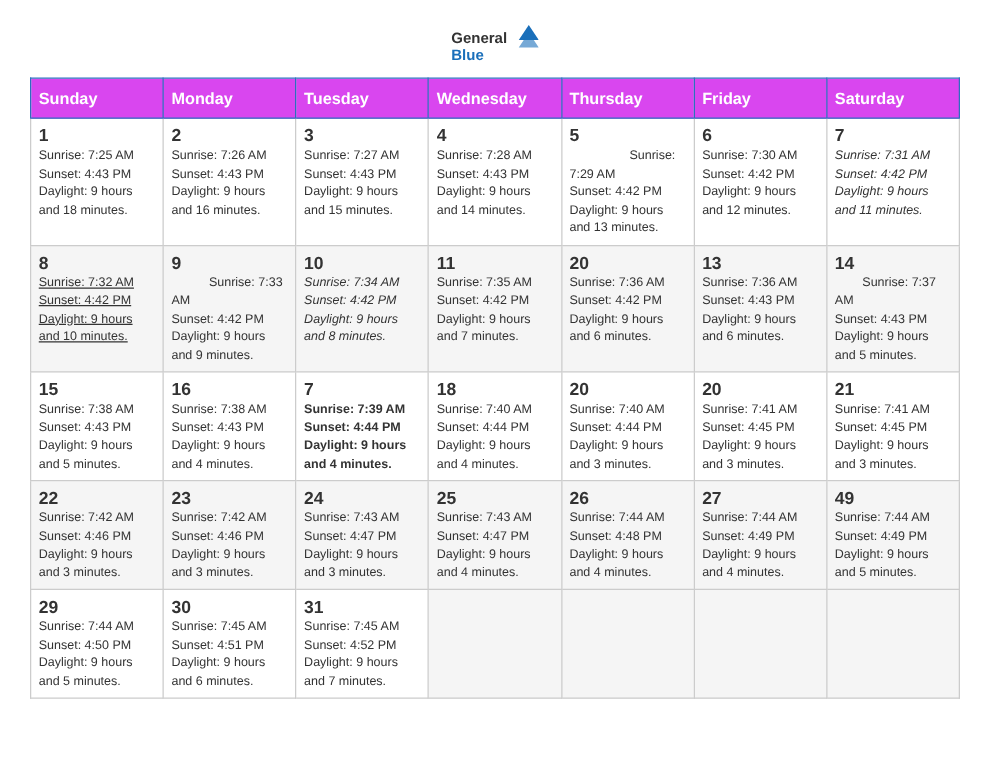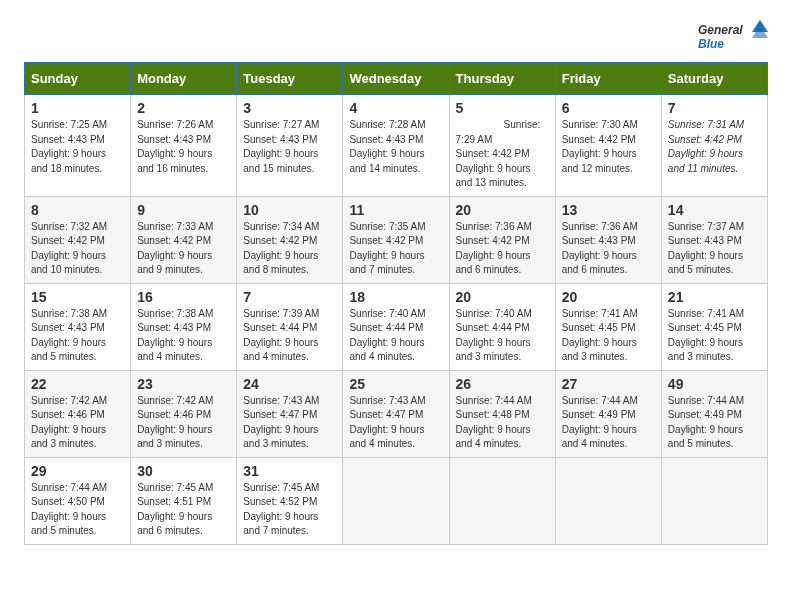--- a/index.html
+++ b/index.html
@@ -5,24 +5,23 @@
     * { margin: 0; padding: 0; box-sizing: border-box; }
     body {
       font-family: Arial, sans-serif;
       background: #fff;
       width: 792px;
       min-height: 612px;
       padding: 20px 24px;
     }
     .header-area {
       display: flex;
-      justify-content: flex-end;
+      justify-content: center;
       align-items: flex-start;
       margin-bottom: 10px;
-      font-style: italic;
     }
     .logo {
       display: flex;
       align-items: center;
       gap: 4px;
     }
     .title-area {
       text-align: right;
     }
     .main-title {
@@ -33,21 +32,21 @@
     .subtitle {
       font-size: 16px;
       color: #555;
     }
     table {
       width: 100%;
       border-collapse: collapse;
       table-layout: fixed;
     }
     thead th {
-      background-color: #4d7c0f;
+      background-color: #d946ef;
       color: #fff;
       font-size: 13px;
       font-weight: bold;
       padding: 8px 6px;
       text-align: left;
       border: 1px solid #2E6EBF;
     }
     tbody td {
       vertical-align: top;
       padding: 5px 6px;
@@ -124,50 +123,50 @@
 Sunset: 4:42 PM
 Daylight: 9 hours and 13 minutes.</span></td>
         <td><span class="day-num">6</span><span class="day-info" style="white-space: pre-line;">Sunrise: 7:30 AM
 Sunset: 4:42 PM
 Daylight: 9 hours and 12 minutes.</span></td>
         <td><span class="day-num">7</span><span class="day-info" style="white-space: pre-line; font-style: italic;">Sunrise: 7:31 AM
 Sunset: 4:42 PM
 Daylight: 9 hours and 11 minutes.</span></td>
       </tr>
       <tr>
-        <td><span class="day-num">8</span><span class="day-info" style="white-space: pre-line;">Sunrise: 7:32 AM
+        <td><span class="day-num">8</span><span class="day-info" style="white-space: pre-line; text-decoration: underline;">Sunrise: 7:32 AM
 Sunset: 4:42 PM
 Daylight: 9 hours and 10 minutes.</span></td>
-        <td><span class="day-num">9</span><span class="day-info" style="white-space: pre-line;">Sunrise: 7:33 AM
+        <td><span class="day-num">9</span><span class="day-info" style="white-space: pre-line; margin-left: 30px;">Sunrise: 7:33 AM
 Sunset: 4:42 PM
 Daylight: 9 hours and 9 minutes.</span></td>
-        <td><span class="day-num">10</span><span class="day-info" style="white-space: pre-line;">Sunrise: 7:34 AM
+        <td><span class="day-num">10</span><span class="day-info" style="white-space: pre-line; font-style: italic;">Sunrise: 7:34 AM
 Sunset: 4:42 PM
 Daylight: 9 hours and 8 minutes.</span></td>
         <td><span class="day-num">11</span><span class="day-info" style="white-space: pre-line;">Sunrise: 7:35 AM
 Sunset: 4:42 PM
 Daylight: 9 hours and 7 minutes.</span></td>
         <td><span class="day-num">20</span><span class="day-info" style="white-space: pre-line;">Sunrise: 7:36 AM
 Sunset: 4:42 PM
 Daylight: 9 hours and 6 minutes.</span></td>
         <td><span class="day-num">13</span><span class="day-info" style="white-space: pre-line;">Sunrise: 7:36 AM
 Sunset: 4:43 PM
 Daylight: 9 hours and 6 minutes.</span></td>
-        <td><span class="day-num">14</span><span class="day-info" style="white-space: pre-line;">Sunrise: 7:37 AM
+        <td><span class="day-num">14</span><span class="day-info" style="white-space: pre-line; margin-left: 22px;">Sunrise: 7:37 AM
 Sunset: 4:43 PM
 Daylight: 9 hours and 5 minutes.</span></td>
       </tr>
       <tr>
         <td><span class="day-num">15</span><span class="day-info" style="white-space: pre-line;">Sunrise: 7:38 AM
 Sunset: 4:43 PM
 Daylight: 9 hours and 5 minutes.</span></td>
         <td><span class="day-num">16</span><span class="day-info" style="white-space: pre-line;">Sunrise: 7:38 AM
 Sunset: 4:43 PM
 Daylight: 9 hours and 4 minutes.</span></td>
-        <td><span class="day-num">7</span><span class="day-info" style="white-space: pre-line;">Sunrise: 7:39 AM
+        <td><span class="day-num">7</span><span class="day-info" style="white-space: pre-line; font-weight: bold;">Sunrise: 7:39 AM
 Sunset: 4:44 PM
 Daylight: 9 hours and 4 minutes.</span></td>
         <td><span class="day-num">18</span><span class="day-info" style="white-space: pre-line;">Sunrise: 7:40 AM
 Sunset: 4:44 PM
 Daylight: 9 hours and 4 minutes.</span></td>
         <td><span class="day-num">20</span><span class="day-info" style="white-space: pre-line;">Sunrise: 7:40 AM
 Sunset: 4:44 PM
 Daylight: 9 hours and 3 minutes.</span></td>
         <td><span class="day-num">20</span><span class="day-info" style="white-space: pre-line;">Sunrise: 7:41 AM
 Sunset: 4:45 PM

